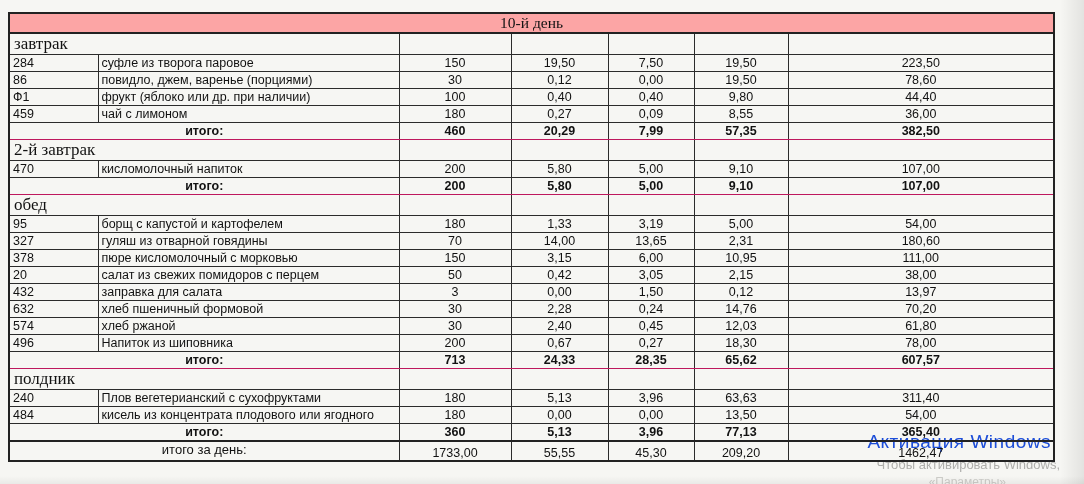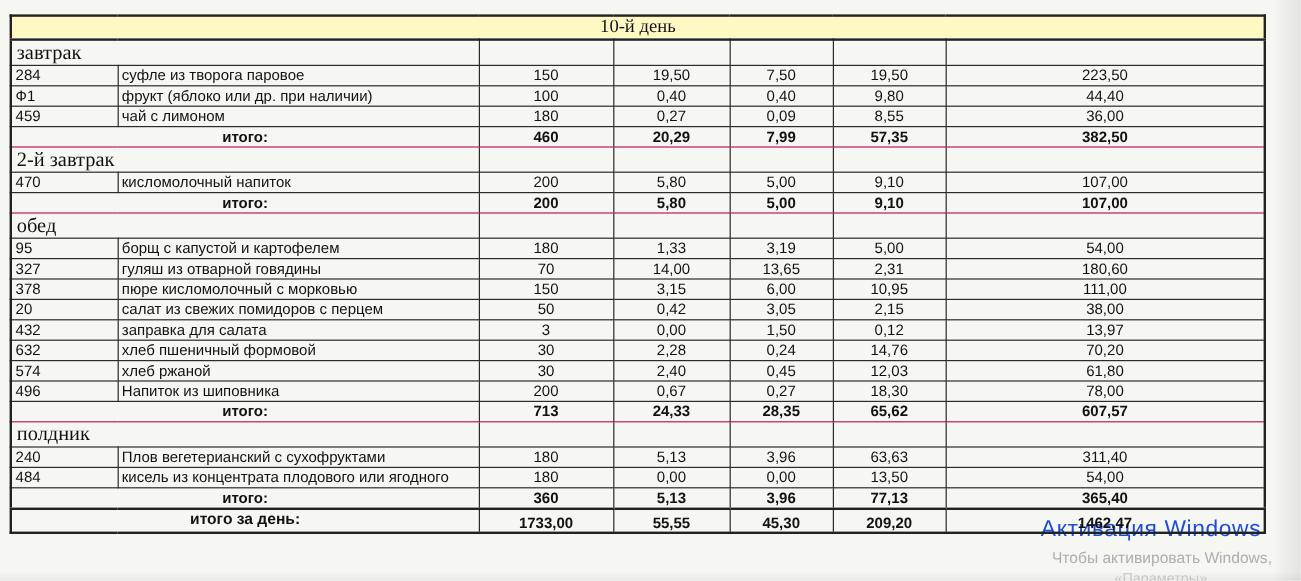--- a/index.html
+++ b/index.html
@@ -34,21 +34,21 @@
     border: 1px solid #2b2b2b;
     padding: 0 3px;
     font-size: 12.5px;
     color: #121212;
     background: transparent;
     vertical-align: middle;
     overflow: hidden;
     white-space: nowrap;
   }
   .title-row td {
-    background: #fef9c3;
+    background: #fca5a5;
     font-family: "Liberation Serif", serif;
     font-size: 15.5px;
     text-align: center;
     height: 18px;
     border-bottom: 2px solid #222;
   }
   .section-row td { height: 20px; }
   .section-name {
     font-family: Liberation Serif, serif;
     font-size: 17px;
@@ -60,21 +60,21 @@
   .num   { text-align: center; }
   .total-row td {
     height: 17px;
     font-weight: bold;
     border-top: 1.5px solid #222;
     border-bottom: 1px solid #be185d;
   }
   .total-label { text-align: center; }
   .day-total-row td {
     height: 16px;
-    font-weight: bold;
+    font-weight: normal;
     border-top: 2px solid #222;
     margin-top: 32px;
   }
   .day-total-row .num { vertical-align: top; padding-top: 4px; }
   .day-label {
     text-align: center;
     vertical-align: bottom;
     padding-bottom: 3px;
     font-size: 13px;
   }
@@ -118,20 +118,29 @@
       <tr class="dish-row">
         <td class="code">284</td>
         <td class="dish">суфле из творога паровое</td>
         <td class="num">150</td>
         <td class="num">19,50</td>
         <td class="num">7,50</td>
         <td class="num">19,50</td>
         <td class="num">223,50</td>
       </tr>
       <tr class="dish-row">
+        <td class="code">86</td>
+        <td class="dish">повидло, джем, варенье (порциями)</td>
+        <td class="num">30</td>
+        <td class="num">0,12</td>
+        <td class="num">0,00</td>
+        <td class="num">19,50</td>
+        <td class="num">78,60</td>
+      </tr>
+      <tr class="dish-row">
         <td class="code">Ф1</td>
         <td class="dish">фрукт (яблоко или др. при наличии)</td>
         <td class="num">100</td>
         <td class="num">0,40</td>
         <td class="num">0,40</td>
         <td class="num">9,80</td>
         <td class="num">44,40</td>
       </tr>
       <tr class="dish-row">
         <td class="code">459</td>

